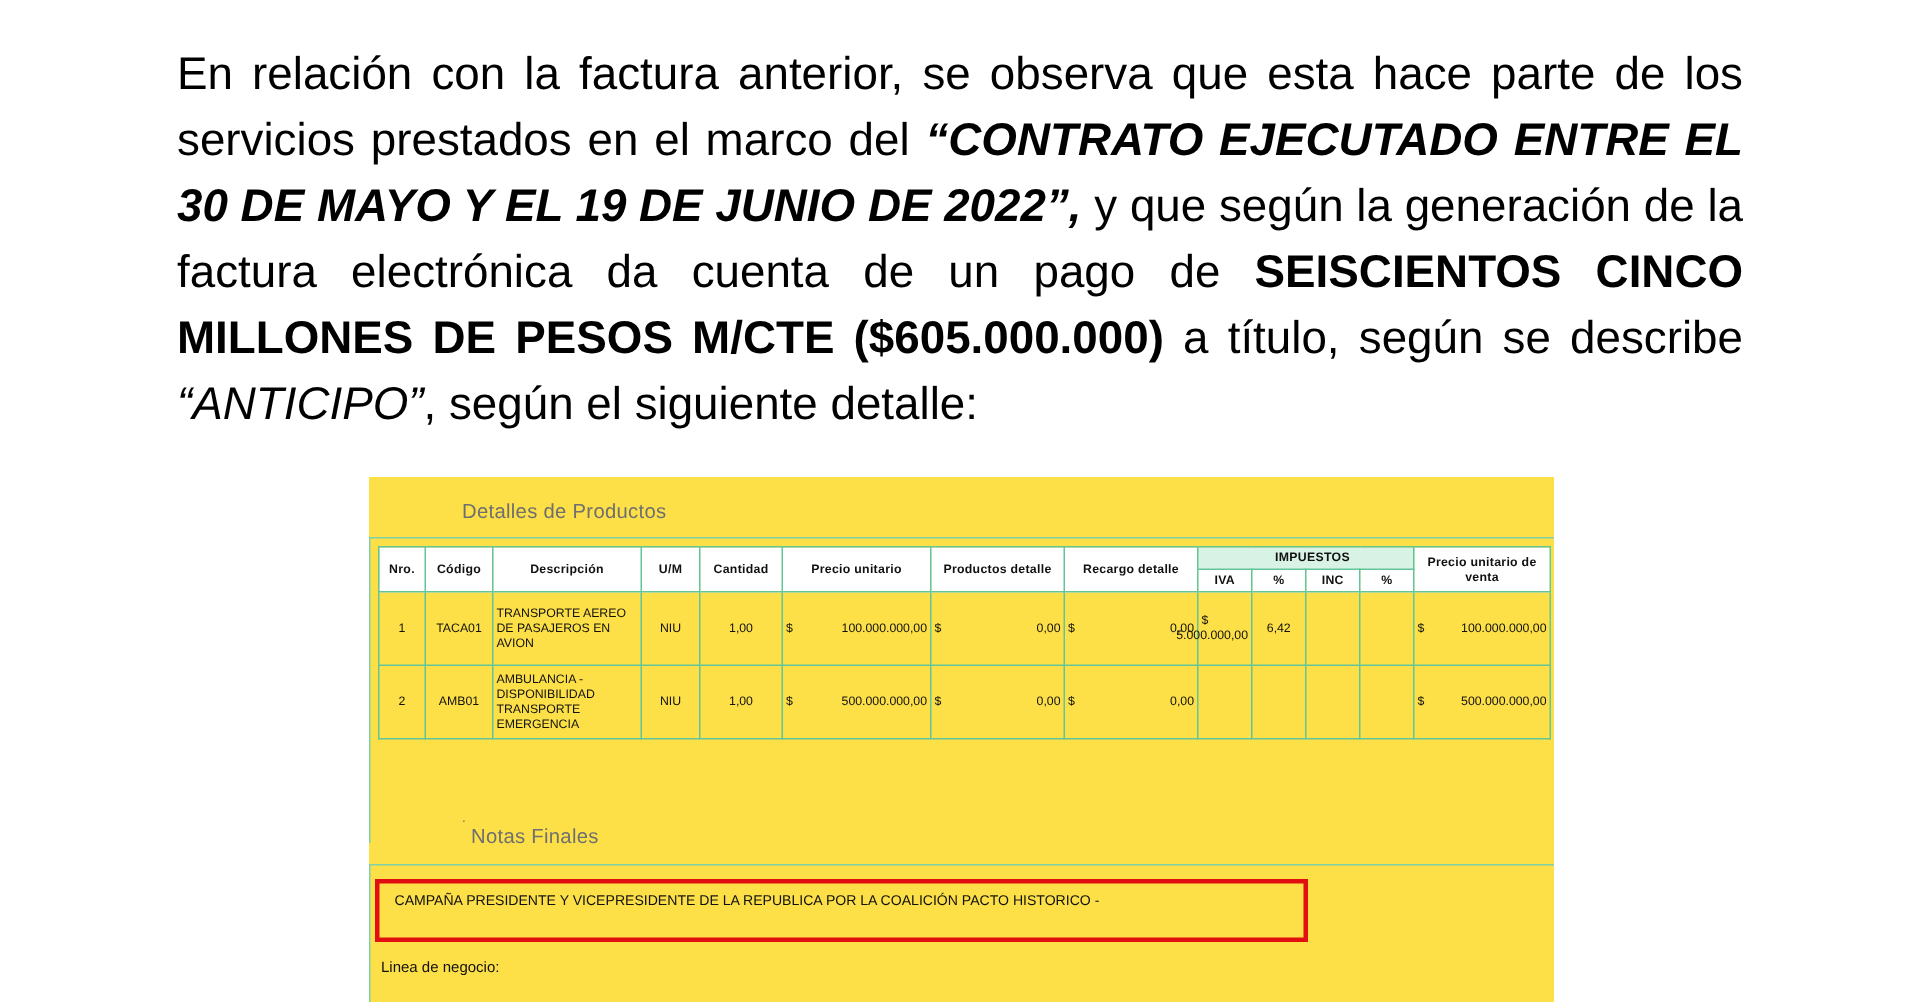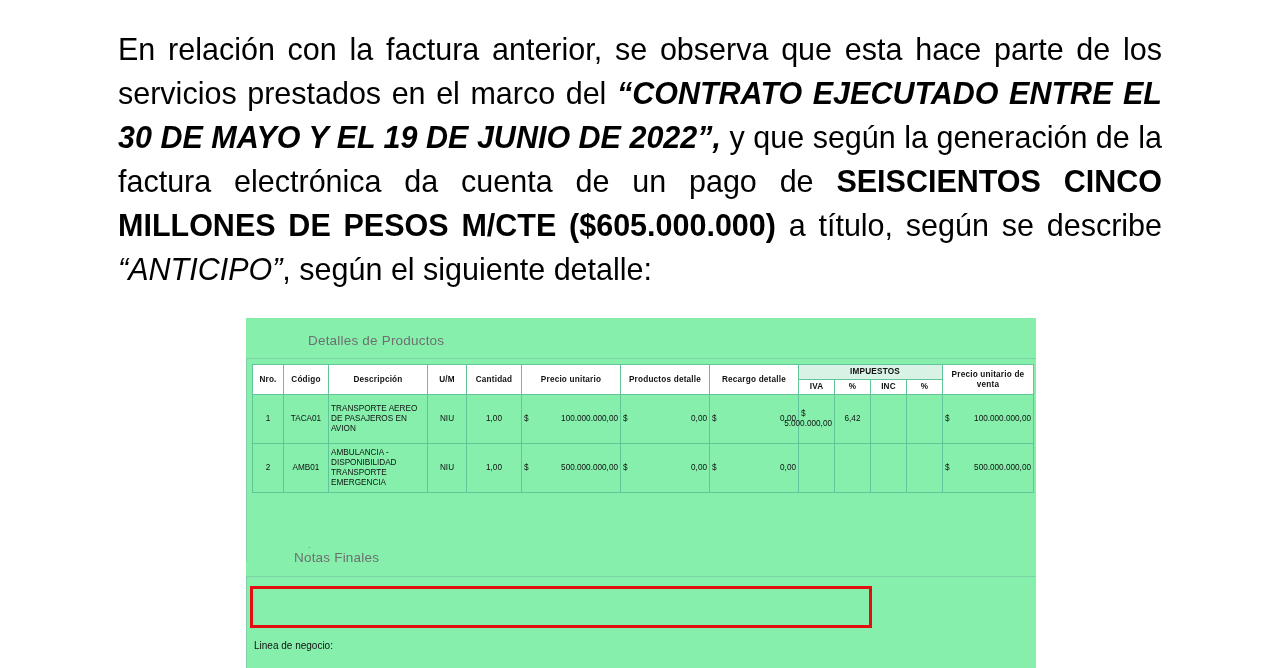--- a/index.html
+++ b/index.html
@@ -43,41 +43,41 @@
     font-style: italic;
   }
 
   
   .invoice {
     position: absolute;
     left: 246px;
     top: 318px;
     width: 790px;
     height: 350px;
-    background: #86efac;
+    background: #fde047;
     font-family: "Liberation Sans", sans-serif;
   }
   .inv-section-title {
     position: absolute;
     font-size: 13.5px;
     color: #6f6f6f;
     letter-spacing: .2px;
   }
   .inv-rule {
     position: absolute;
     height: 1px;
     background: #7fd2a8;
   }
 
   
   .title-prod { left: 62px; top: 15px; }
   .rule-prod  { left: 0px;  top: 40px; width: 790px; }
 
   
-  .title-notas { left: 48px; top: 232px; }
+  .title-notas { left: 68px; top: 232px; }
   .rule-notas  { left: 0px;  top: 258px; width: 790px; }
 
   
   .vline {
     position: absolute;
     width: 1px;
     background: #7fd2a8;
     left: 0px;
   }
   .vline-prod  { top: 40px;  height: 204px; }
@@ -227,17 +227,18 @@
       </tbody>
     </table>
 
     <div class="dot-mark">.</div>
 
     <div class="inv-section-title title-notas">Notas Finales</div>
     <div class="inv-rule rule-notas"></div>
     <div class="vline vline-notas"></div>
 
     <div class="notes-box">
+      <div class="note-line note-line-1">CAMPAÑA PRESIDENTE Y VICEPRESIDENTE DE LA REPUBLICA POR LA COALICIÓN PACTO HISTORICO -</div>
     </div>
 
     <div class="linea-negocio">Linea de negocio:</div>
   </div>
 </div>
 
 </body></html>

